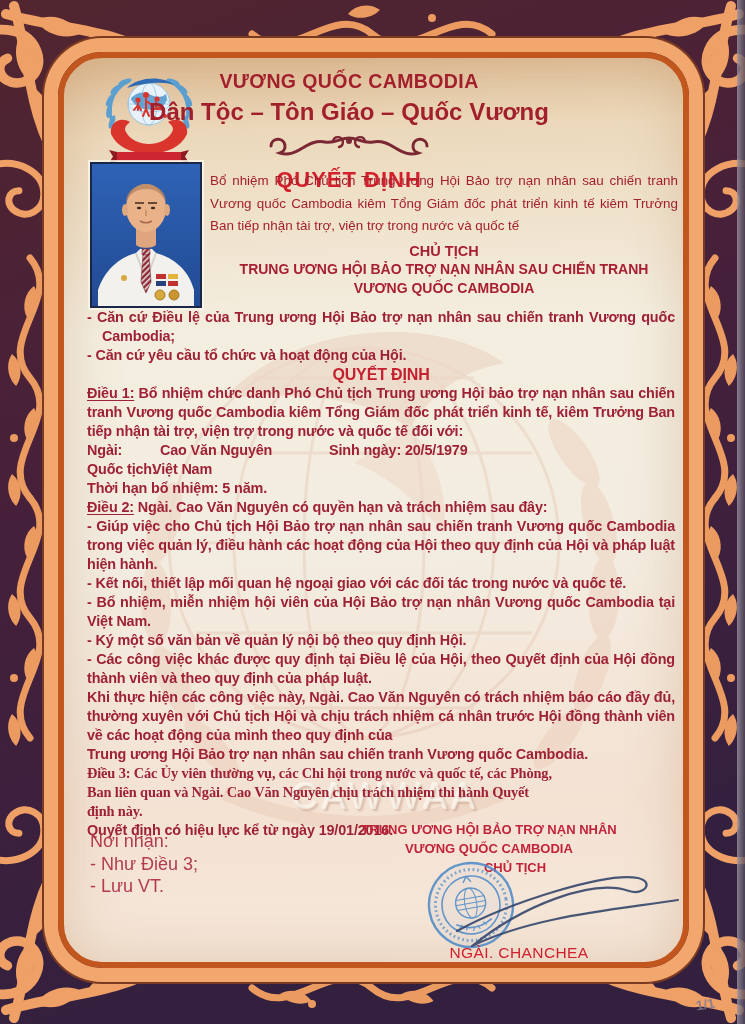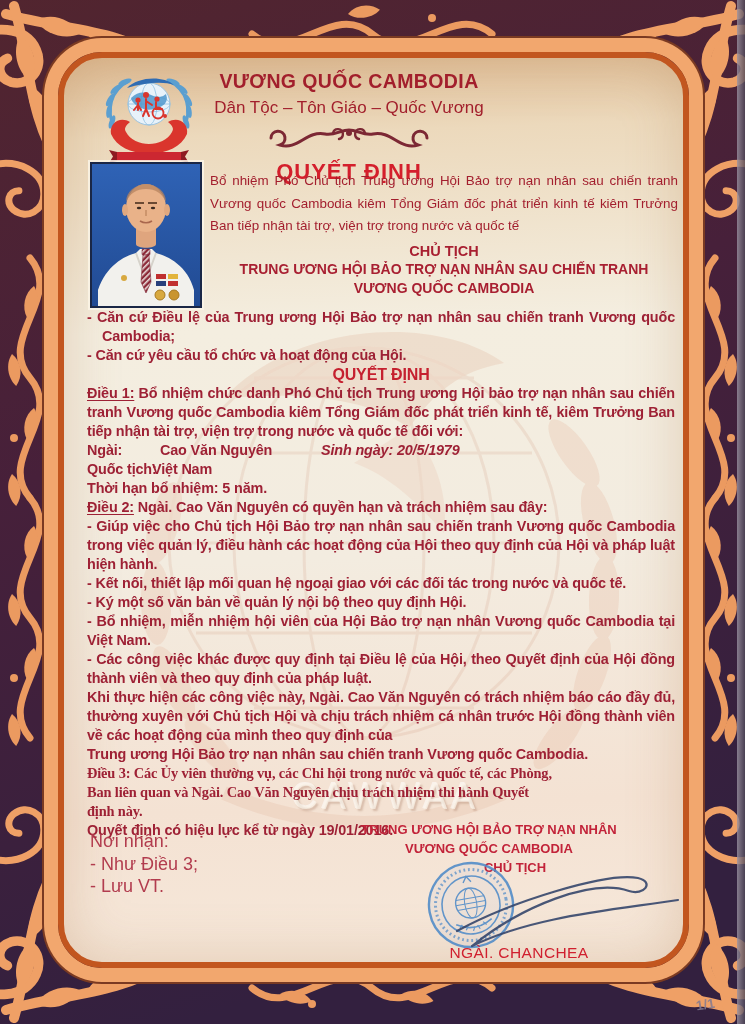--- a/index.html
+++ b/index.html
@@ -12,21 +12,21 @@
          border:6px solid #c2561f;border-radius:44px;
          background:linear-gradient(178deg,#dfbd96 0%,#ecd9bc 9%,#f4eee0 30%,#f3ece0 55%,#f4e2d3 82%,#f6e8da 100%);
          box-shadow:0 0 0 14px #f2a76e,0 0 0 16px #7a3a22,inset 0 0 55px rgba(173,117,70,.28);}
   .wm-emblem{position:absolute;left:40px;top:235px;z-index:1;opacity:.4;pointer-events:none;}
   .wm-text{position:absolute;left:228px;top:718px;z-index:2;font-size:36px;font-weight:normal;
            letter-spacing:4px;color:rgba(251,245,235,.68);
            text-shadow:2px 2px 2px rgba(172,130,108,.4),-1px -1px 0 rgba(255,255,255,.55);}
 
   .doc-header{position:absolute;left:70px;top:12px;width:430px;text-align:center;z-index:3;}
   .country{font-size:19.5px;font-weight:bold;color:#a21f2c;letter-spacing:.4px;}
-  .motto{font-size:17px;font-weight:normal;color:#a21f2c;margin-top:5px;}
+  .motto{font-size:24px;font-weight:bold;color:#a21f2c;margin-top:5px;}
   .divider{margin-top:3px;}
   .doc-title{font-size:22px;font-weight:bold;color:#d41f2c;margin-top:4px;letter-spacing:1px;}
 
   .org-logo{position:absolute;left:33px;top:14px;z-index:3;}
   .portrait{position:absolute;left:26px;top:104px;z-index:3;outline:2px solid rgba(250,245,230,.85);}
 
   .intro-col{position:absolute;left:146px;top:112px;width:468px;z-index:3;}
   .intro{font-size:13.4px;font-weight:normal;line-height:22.5px;text-align:justify;color:#a31f2e;}
   .issuer{margin-top:4px;text-align:center;color:#a81f31;font-weight:bold;
           font-size:14px;line-height:18.5px;}
@@ -34,21 +34,21 @@
 
   .main{position:absolute;left:23px;top:250px;width:588px;z-index:3;
         font-size:14.4px;font-weight:bold;line-height:19px;color:#9e2135;
         text-align:justify;letter-spacing:-0.15px;}
   .main p{margin:0;}
   .hang{padding-left:15px;text-indent:-15px;}
   .mid-title{text-align:center;font-size:16px;color:#c5202f;}
   .u{text-decoration:underline;text-underline-offset:2px;}
   .row{position:relative;height:19px;}
   .row span{position:absolute;top:0;white-space:nowrap;}
-  .pos-0{left:0;} .pos-name{left:73px;} .pos-birth{left:234px;font-style:italic;} .pos-val{left:65px;}
+  .pos-0{left:0;} .pos-name{left:73px;} .pos-birth{left:242px;} .pos-val{left:65px;}
   .a3{width:472px;text-align:left;font-family:Liberation Serif, serif;}
 
   .recipients{position:absolute;left:26px;top:772px;z-index:3;color:#b23c4e;
               font-size:18px;line-height:22.5px;}
   .sign-block{position:absolute;left:240px;top:762px;width:370px;text-align:center;z-index:3;
               color:#c22339;font-weight:bold;font-size:13px;line-height:19px;}
   .sign-title{transform:translateX(26px);}
   .stamp{position:absolute;left:362px;top:802px;z-index:4;opacity:.88;}
   .signature{position:absolute;left:378px;top:798px;z-index:5;}
   .signer-name{position:absolute;left:320px;top:886px;width:270px;text-align:center;z-index:5;
@@ -293,22 +293,22 @@
         <span class="pos-birth">Sinh ngày: 20/5/1979</span>
       </div>
       <div class="row">
         <span class="pos-0">Quốc tịch:</span>
         <span class="pos-val">Việt Nam</span>
       </div>
       <p>Thời hạn bổ nhiệm: 5 năm.</p>
       <p><span class="u">Điều 2:</span><span> Ngài. Cao Văn Nguyên có quyền hạn và trách nhiệm sau đây:</span></p>
       <p>- Giúp việc cho Chủ tịch Hội Bảo trợ nạn nhân sau chiến tranh Vương quốc Cambodia trong việc quản lý, điều hành các hoạt động của Hội theo quy định của Hội và pháp luật hiện hành.</p>
       <p>- Kết nối, thiết lập mối quan hệ ngoại giao với các đối tác trong nước và quốc tế.</p>
+      <p>- Bổ nhiệm, miễn nhiệm hội viên của Hội Bảo trợ nạn nhân Vương quốc Cambodia tại Việt Nam.</p>
       <p>- Ký một số văn bản về quản lý nội bộ theo quy định Hội.</p>
-      <p>- Bổ nhiệm, miễn nhiệm hội viên của Hội Bảo trợ nạn nhân Vương quốc Cambodia tại Việt Nam.</p>
       <p>- Các công việc khác được quy định tại Điều lệ của Hội, theo Quyết định của Hội đồng thành viên và theo quy định của pháp luật.</p>
       <p>Khi thực hiện các công việc này, Ngài. Cao Văn Nguyên có trách nhiệm báo cáo đầy đủ, thường xuyên với Chủ tịch Hội và chịu trách nhiệm cá nhân trước Hội đồng thành viên về các hoạt động của mình theo quy định của</p>
       <p>Trung ương Hội Bảo trợ nạn nhân sau chiến tranh Vương quốc Cambodia.</p>
       <p class="a3"><span>Điều 3:</span><span> Các Ủy viên thường vụ, các Chi hội trong nước và quốc tế, các Phòng, Ban liên quan và Ngài. Cao Văn Nguyên chịu trách nhiệm thi hành Quyết định này.</span></p>
       <p>Quyết định có hiệu lực kể từ ngày 19/01/2016.</p>
     </div>
 
     <div class="recipients">
       <div>Nơi nhận:</div>
       <div>- Như Điều 3;</div>

